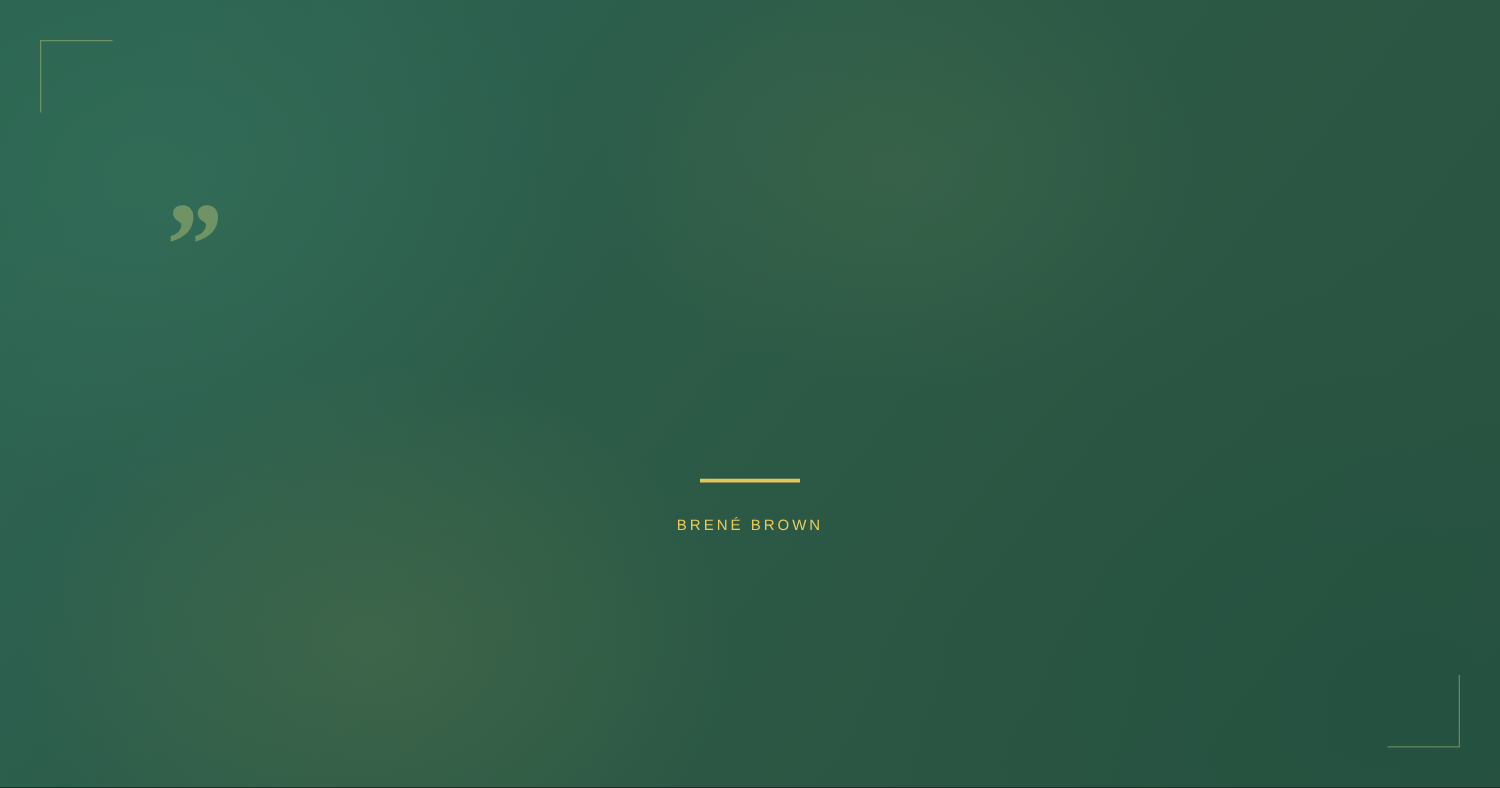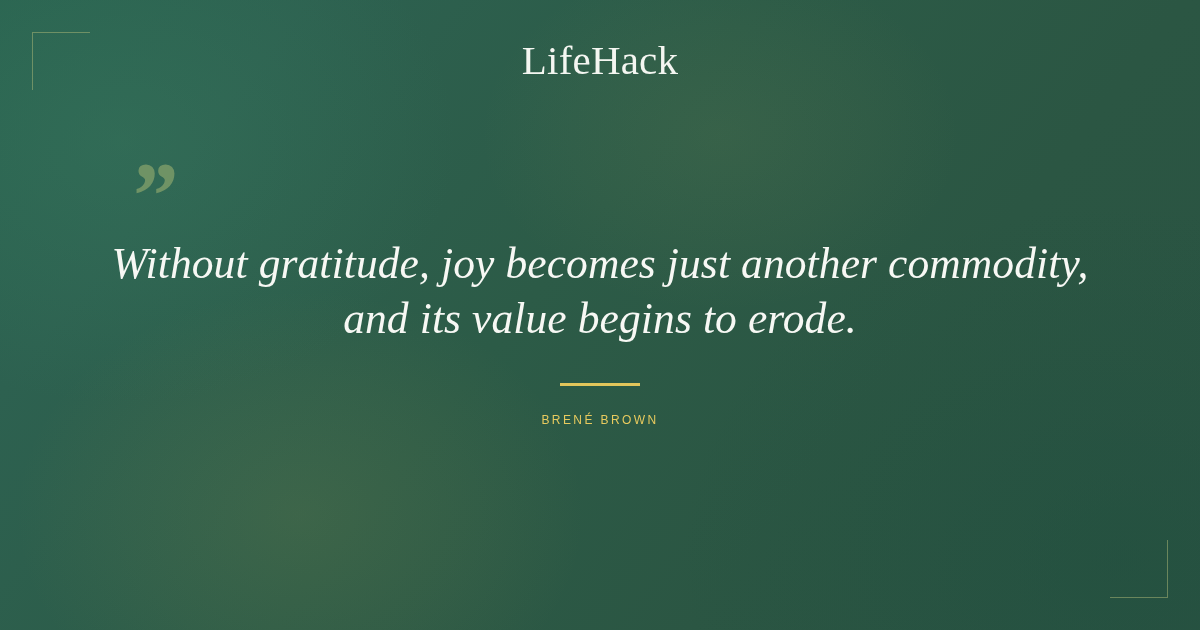--- a/index.html
+++ b/index.html
@@ -120,25 +120,21 @@
   }
 </style>
 </head>
 <body>
 
 <div id="card">
 
   <div class="corner tl"></div>
   <div class="corner br"></div>
 
-  <div id="brand">LifeHack</div>
 
   <div id="quote-mark">”</div>
 
-  <div id="quote-block">
-    <p id="quote-text"><span>Without gratitude, joy becomes just another commodity, and</span> <span>its value begins to erode.</span></p>
-  </div>
 
   <div id="divider"></div>
 
   <div id="author">BRENÉ BROWN</div>
 
 </div>
 
 </body></html>

